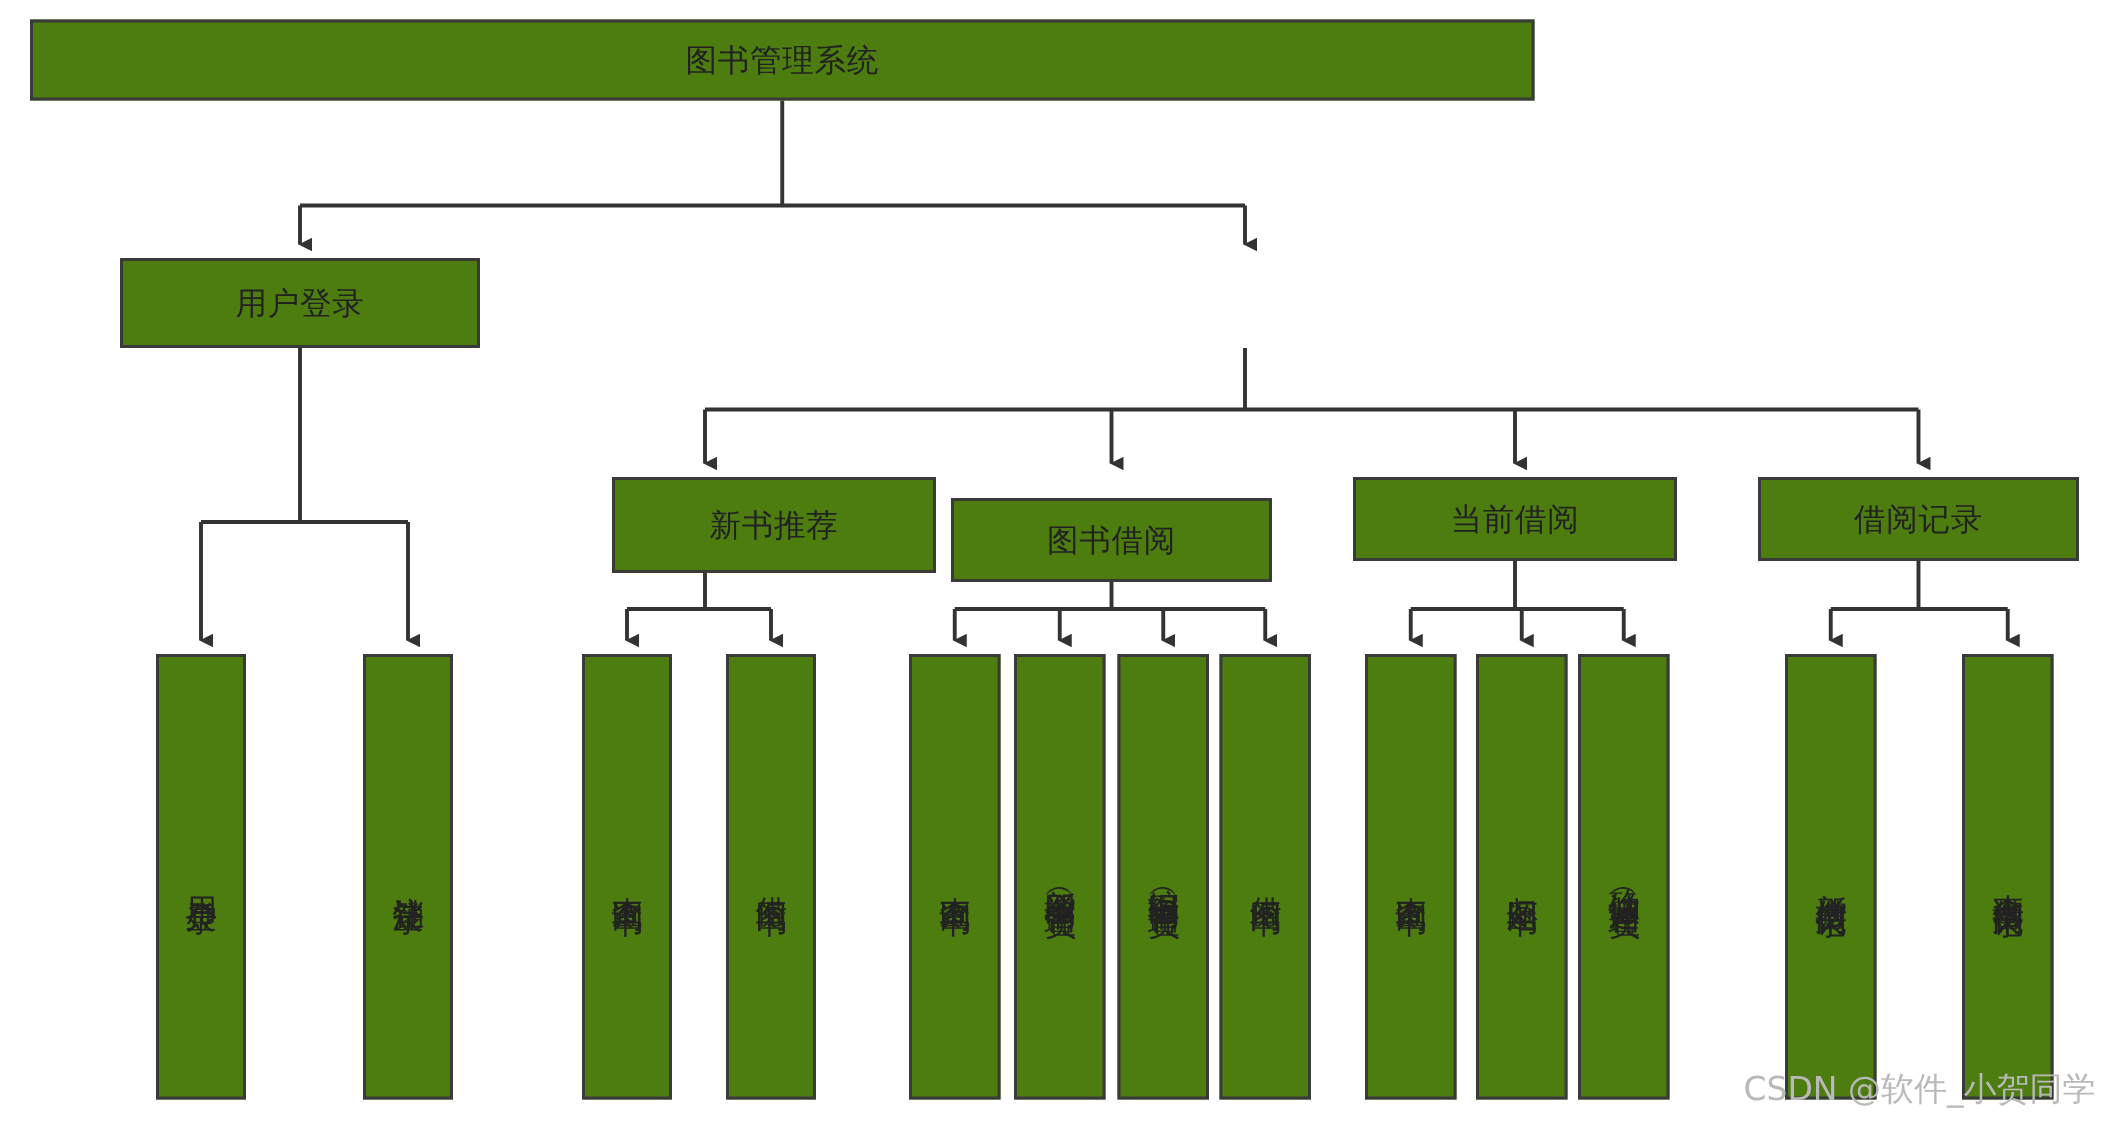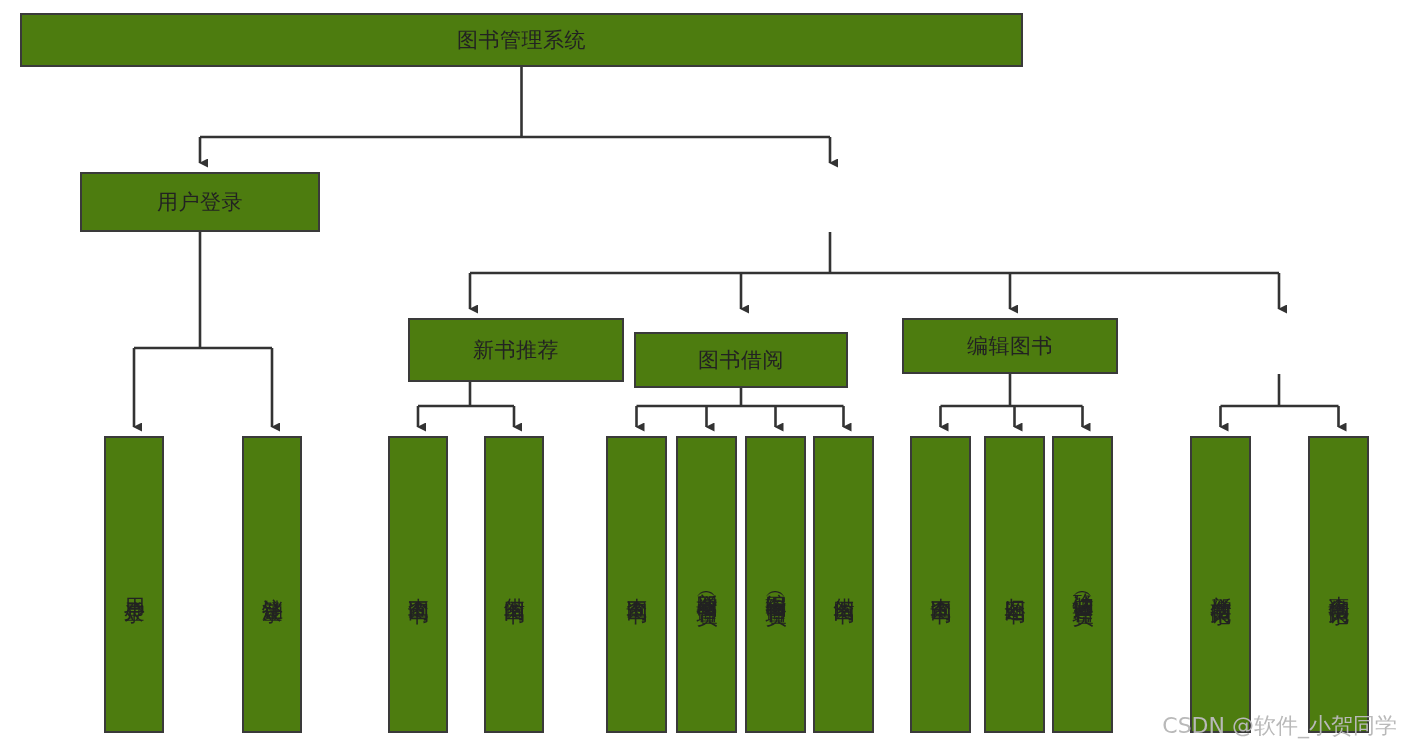--- a/index.html
+++ b/index.html
@@ -118,21 +118,24 @@
     <span>用户登录</span>
   </div>
 
   <div class="node h" style="left: 362px; top: 318px; width: 216px; height: 64px; margin-left: 46px;">
     <span>新书推荐</span>
   </div>
   <div class="node h" style="left: 634px; top: 332px; width: 214px; height: 56px;">
     <span>图书借阅</span>
   </div>
   <div class="node h" style="left: 902px; top: 318px; width: 216px; height: 56px;">
-    <span>编辑图书</span>
+    <span>当前借阅</span>
+  </div>
+  <div class="node h" style="left: 1172px; top: 318px; width: 214px; height: 56px;">
+    <span>借阅记录</span>
   </div>
 
   <div class="node v" style="left: 104px; top: 436px; width: 60px; height: 297px;">
     <span>用户登录</span>
   </div>
   <div class="node v" style="left: 242px; top: 436px; width: 60px; height: 297px;">
     <span>注销登录</span>
   </div>
 
   <div class="node v" style="left: 388px; top: 436px; width: 60px; height: 297px;">

